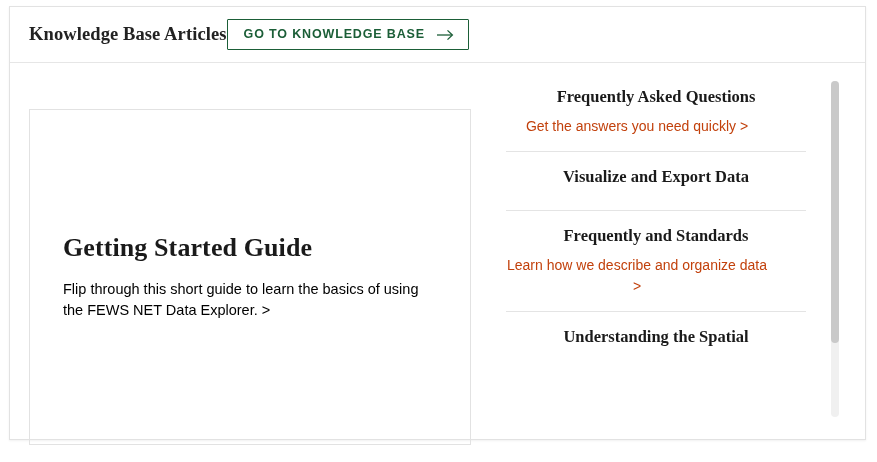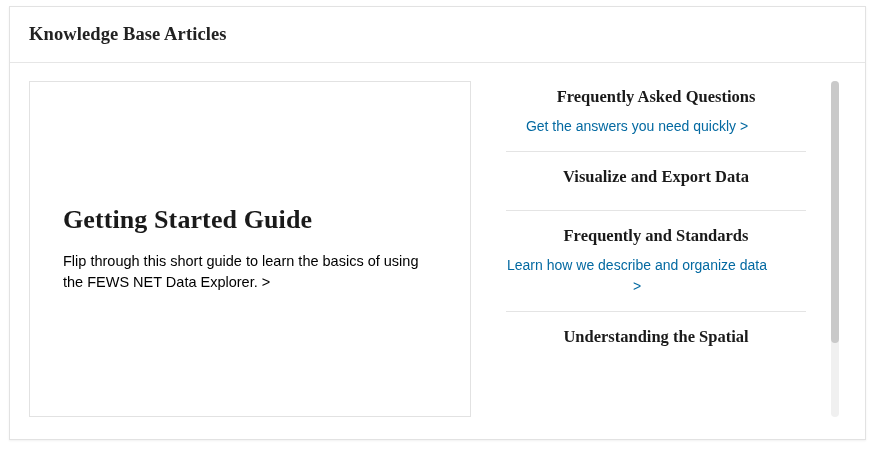--- a/index.html
+++ b/index.html
@@ -71,20 +71,21 @@
   .guide-card {
     width: 442px;
     height: 336px;
     border: 1px solid #e2e2e2;
     box-sizing: border-box;
     padding: 11px 33px;
     display: flex;
     flex-direction: column;
     justify-content: center;
     cursor: pointer;
+    margin-top: 28px;
   }
   .guide-title {
     font-family: "Liberation Serif", serif;
     font-weight: bold;
     font-size: 26px;
     color: #1a1a1a;
     margin-bottom: 16px;
     letter-spacing: 0.1px;
   }
   .guide-desc {
@@ -115,21 +116,21 @@
   .kb-item.last { border-bottom: none; }
   .kb-item-title {
     font-family: "Liberation Serif", serif;
     font-weight: bold;
     font-size: 16.5px;
     color: #1a1a1a;
     margin-bottom: 9px;
   }
   .kb-item-desc {
     font-size: 14px;
-    color: #0369a1;
+    color: #c2410c;
     line-height: 1.5;
     max-width: 262px;
   }
   .scrollbar-track {
     position: absolute;
     right: 0;
     top: 0;
     width: 8px;
     height: 336px;
     background: #f0f0f0;
@@ -145,20 +146,29 @@
     border-radius: 4px;
   }
 </style>
 </head>
 <body>
 
 <div class="panel">
 
   <div class="panel-header">
     <div class="panel-title">Knowledge Base Articles</div>
+    <div class="kb-button">
+      <span>GO TO KNOWLEDGE BASE</span>
+      <span class="arrow">
+        <svg width="17" height="12" viewBox="0 0 17 12" fill="none" xmlns="http://www.w3.org/2000/svg">
+          <path d="M0 6 H15" stroke="#1b5e37" stroke-width="1.3"></path>
+          <path d="M10.5 1.4 L15.4 6 L10.5 10.6" stroke="#1b5e37" stroke-width="1.3" fill="none"></path>
+        </svg>
+      </span>
+    </div>
   </div>
 
   <div class="panel-body">
 
     <div class="guide-card">
       <div class="guide-title">Getting Started Guide</div>
       <div class="guide-desc">Flip through this short guide to learn the basics of using the FEWS NET Data Explorer. &gt;</div>
     </div>
 
     <div class="list-wrap">

